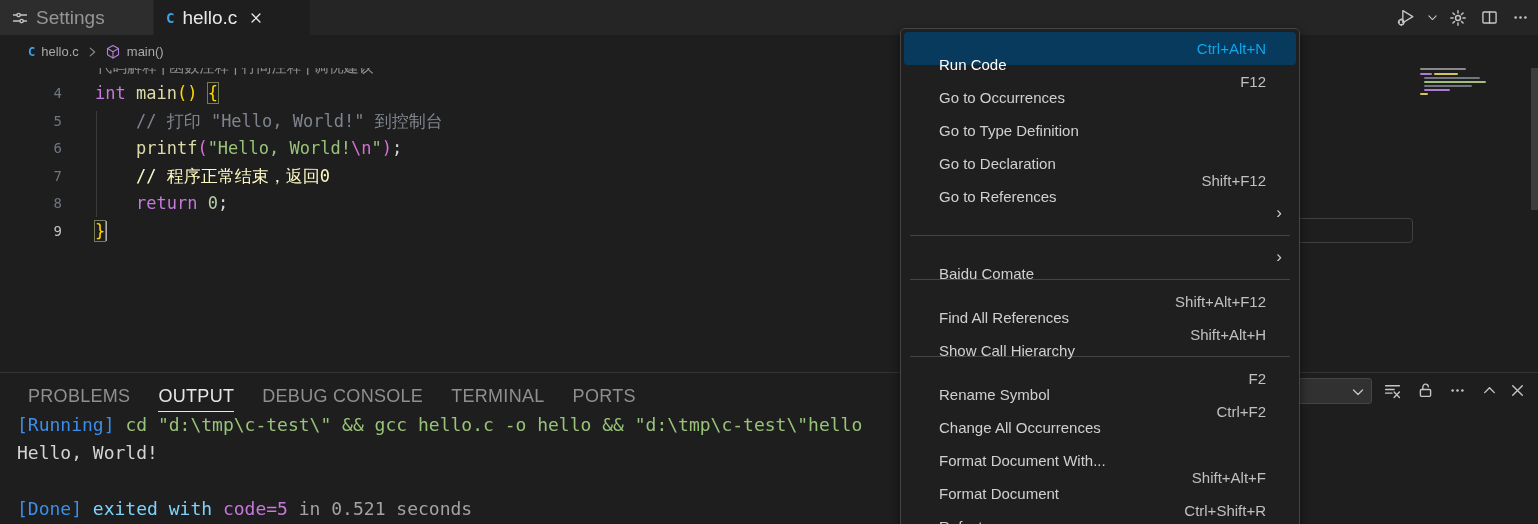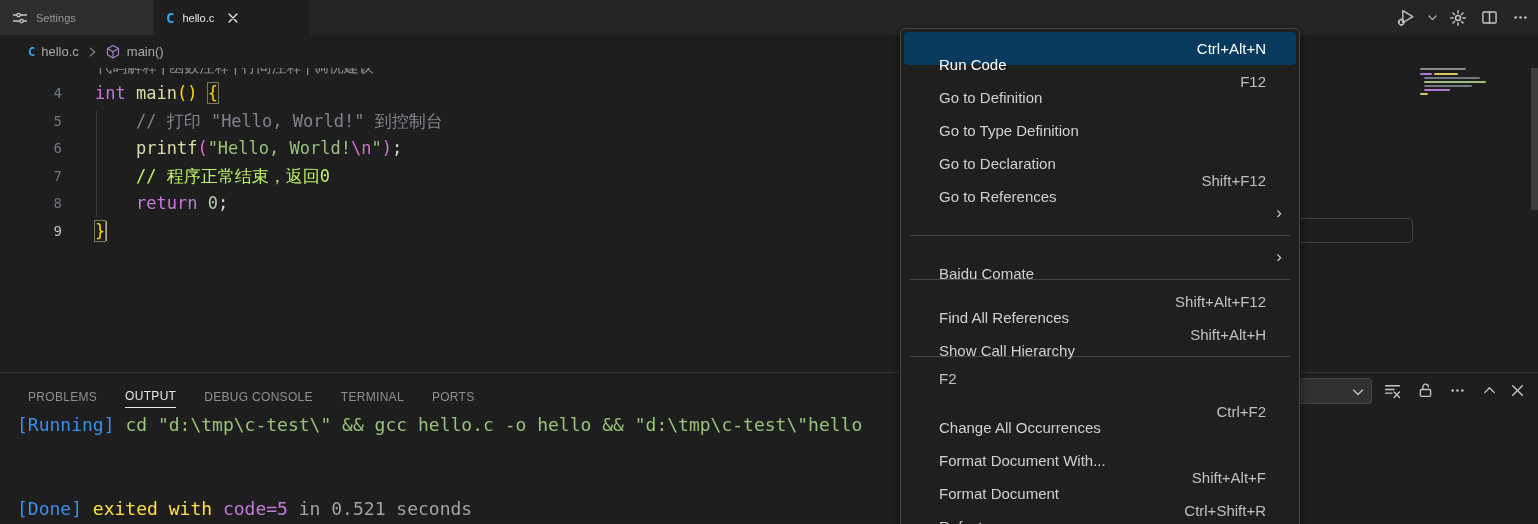--- a/index.html
+++ b/index.html
@@ -9,21 +9,21 @@
     -webkit-font-smoothing:antialiased;
   }
   svg{display:block;}
   .stroke{fill:none;stroke:#c5c5c5;stroke-width:1.3;stroke-linecap:round;stroke-linejoin:round;}
 
   
   .tabbar{position:absolute;left:0;top:0;width:1538px;height:35px;background:#252526;}
   .tab{position:absolute;top:0;height:35px;display:flex;align-items:center;gap:8px;padding:0 12px;box-sizing:border-box;cursor:pointer;}
   .tab.inactive{left:0;width:153px;background:#2d2d2d;color:#969696;}
   .tab.active{left:154px;width:156px;background:#1e1e1e;color:#e8e8e8;}
-  .tab-label{font-size:11px;}
+  .tab-label{font-size:19px;}
   .c-badge{font-family:"DejaVu Sans Mono",monospace;font-weight:bold;font-size:14px;color:#3ba3e8;}
   .tab-close{margin-left:4px;}
   .editor-actions{position:absolute;right:6px;top:0;height:35px;display:flex;align-items:center;gap:7px;}
   .action-btn{display:flex;align-items:center;justify-content:center;width:24px;height:24px;border-radius:4px;cursor:pointer;}
   .action-btn.narrow{width:14px;}
 
   
   .breadcrumbs{position:absolute;left:0;top:35px;width:1538px;height:33px;background:#1e1e1e;display:flex;align-items:center;padding-left:28px;box-sizing:border-box;color:#a9a9a9;font-size:13px;gap:6px;}
 
   
@@ -37,36 +37,36 @@
   .cursor{display:inline-block;width:2px;height:20px;background:#aeafad;vertical-align:-4px;}
   .indent-guide{position:absolute;left:96px;top:43px;height:106px;width:1px;background:#3a3a3a;}
   .minimap{position:absolute;left:1408px;top:0;width:120px;height:120px;}
   .mm-bar{position:absolute;height:2px;border-radius:1px;}
   .editor-scrollbar{position:absolute;left:1531px;top:0;width:7px;height:142px;background:rgba(121,121,121,0.35);}
   .floating-widget{position:absolute;left:1240px;top:150px;width:173px;height:25px;border:1px solid #3f4245;border-radius:4px;background:#1e1e1e;box-sizing:border-box;}
 
   
   .panel{position:absolute;left:0;top:372px;width:1538px;height:152px;background:#1e1e1e;border-top:1px solid #333;box-sizing:border-box;}
   .panel-tabs{position:absolute;left:28px;top:0;height:33px;display:flex;align-items:center;gap:28px;}
-  .panel-tab{font-size:12px;color:#8f8f8f;letter-spacing:.3px;padding:6px 0 4px 0;cursor:pointer;margin-top:12px;}
+  .panel-tab{font-size:18px;color:#8f8f8f;letter-spacing:.3px;padding:6px 0 4px 0;cursor:pointer;margin-top:12px;}
   .panel-tab.active{color:#e7e7e7;border-bottom:1px solid #e7e7e7;}
   .panel-controls{position:absolute;top:0;left:0;width:1538px;height:33px;}
   .out-dropdown{position:absolute;left:1280px;top:5px;width:92px;height:26px;background:#313131;border:1px solid #454545;border-radius:3px;box-sizing:border-box;cursor:pointer;}
   .out-dropdown svg{position:absolute;right:5px;top:5px;}
   .panel-icon{position:absolute;top:8px;width:18px;height:18px;display:flex;align-items:center;justify-content:center;cursor:pointer;}
   .output-area{position:absolute;left:17px;top:38px;right:0;bottom:0;}
   .out-row{position:absolute;left:0;height:28px;line-height:28px;font-family:"DejaVu Sans Mono",monospace;font-size:18px;white-space:pre;}
 
   
   .context-menu{position:absolute;left:900px;top:28px;width:400px;background:#1f1f1f;border:1px solid #454545;border-radius:5px;box-shadow:0 3px 10px rgba(0,0,0,.55);padding:3px 0;box-sizing:border-box;z-index:50;}
   .menu-item{height:33px;margin:0 3px;border-radius:4px;display:flex;align-items:center;padding:0 30px 0 35px;font-size:15px;color:#d0d0d0;cursor:pointer;position:relative;}
   .menu-item.highlighted{background:#083a5e;color:#ffffff;}
   .menu-label{flex:1;margin-top:32px;}
   .menu-shortcut{color:#c0c0c0;}
-  .menu-item.highlighted .menu-shortcut{color:#ffffff;}
+  .menu-item.highlighted .menu-shortcut{color:#0ea5e9;}
   .submenu-chevron{position:absolute;right:14px;top:6px;font-size:17px;color:#cccccc;line-height:20px;}
   .menu-sep{height:1px;background:#454545;margin:5px 9px;}
 </style>
 </head>
 <body>
 
 <div class="tabbar">
   <div class="tab inactive">
     <span>
       <svg width="16" height="16" viewBox="0 0 16 16">
@@ -167,21 +167,21 @@
       <div class="code-row" style="top: 39.5px;">
         <span class="line-num">5</span>
         <span class="code-text"><span style="color: rgb(212, 212, 212);">    </span><span style="color: rgb(127, 132, 142);">// 打印 "Hello, World!" 到控制台</span></span>
       </div>
       <div class="code-row" style="top: 67px;">
         <span class="line-num">6</span>
         <span class="code-text"><span style="color: rgb(212, 212, 212);">    </span><span style="color: rgb(220, 220, 170);">printf</span><span style="color: rgb(218, 112, 214);">(</span><span style="color: rgb(152, 195, 121);">"Hello, World!</span><span style="color: rgb(214, 112, 214);">\n</span><span style="color: rgb(152, 195, 121);">"</span><span style="color: rgb(218, 112, 214);">)</span><span style="color: rgb(212, 212, 212);">;</span></span>
       </div>
       <div class="code-row" style="top: 94.5px;">
         <span class="line-num">7</span>
-        <span class="code-text"><span style="color: rgb(212, 212, 212);">    </span><span style="color: #bef264;">// 程序正常结束，返回0</span></span>
+        <span class="code-text"><span style="color: rgb(212, 212, 212);">    </span><span style="color: #fef9c3;">// 程序正常结束，返回0</span></span>
       </div>
       <div class="code-row" style="top: 122px;">
         <span class="line-num">8</span>
         <span class="code-text"><span style="color: rgb(212, 212, 212);">    </span><span style="color: rgb(198, 120, 221);">return</span><span style="color: rgb(212, 212, 212);"> </span><span style="color: rgb(181, 206, 168);">0</span><span style="color: rgb(212, 212, 212);">;</span></span>
       </div>
       <div class="code-row" style="top: 149.5px;">
         <span class="line-num active">9</span>
         <span class="code-text"><span class="bracket-box" style="color: rgb(255, 215, 0);">}</span><span class="cursor"></span></span>
       </div>
     </div>
@@ -250,32 +250,33 @@
     <span class="panel-icon" style="left:1508px">
       <svg width="17" height="17" viewBox="0 0 16 16">
           <g class="stroke">
             <path d="M3.5 3.5l9 9M12.5 3.5l-9 9"></path>
           </g>
         </svg>
     </span>
   </div>
   <div class="output-area">
       <div class="out-row" style="top: 0px;"><span style="color: rgb(59, 142, 234);">[Running] </span><span style="color: rgb(152, 195, 121);">cd "d:\tmp\c-test\" &amp;&amp; gcc hello.c -o hello &amp;&amp; "d:\tmp\c-test\"hello</span></div>
+      <div class="out-row" style="top: 28px;"><span style="color: rgb(212, 212, 212);">Hello, World!</span></div>
       <div class="out-row" style="top: 56px;"></div>
-      <div class="out-row" style="top: 84px;"><span style="color: rgb(59, 142, 234);">[Done] </span><span style="color: #fde047;">exited with </span><span style="color: rgb(198, 120, 221);">code=5</span><span style="color: #a3a3a3;"> in 0.521 seconds</span></div>
+      <div class="out-row" style="top: 84px;"><span style="color: rgb(59, 142, 234);">[Done] </span><span style="color: #7dd3fc;">exited with </span><span style="color: rgb(198, 120, 221);">code=5</span><span style="color: #a3a3a3;"> in 0.521 seconds</span></div>
     </div>
 </div>
 
 <div class="context-menu">
     <div class="menu-item highlighted">
       <span class="menu-label">Run Code</span>
       <span class="menu-shortcut">Ctrl+Alt+N</span>
     </div>
     <div class="menu-item">
-      <span class="menu-label">Go to Definition</span>
+      <span class="menu-label">Go to Occurrences</span>
       <span class="menu-shortcut">F12</span>
     </div>
     <div class="menu-item">
       <span class="menu-label">Go to Type Definition</span>
     </div>
     <div class="menu-item">
       <span class="menu-label">Go to Declaration</span>
     </div>
     <div class="menu-item">
       <span class="menu-label">Go to References</span>
@@ -293,20 +294,21 @@
     <div class="menu-item">
       <span class="menu-label">Find All References</span>
       <span class="menu-shortcut">Shift+Alt+F12</span>
     </div>
     <div class="menu-item">
       <span class="menu-label">Show Call Hierarchy</span>
       <span class="menu-shortcut">Shift+Alt+H</span>
     </div>
     <div class="menu-sep"></div>
     <div class="menu-item">
+      <span class="menu-label">Rename Symbol</span>
       <span class="menu-shortcut">F2</span>
     </div>
     <div class="menu-item">
       <span class="menu-label">Change All Occurrences</span>
       <span class="menu-shortcut">Ctrl+F2</span>
     </div>
     <div class="menu-item">
       <span class="menu-label">Format Document With...</span>
     </div>
     <div class="menu-item">

